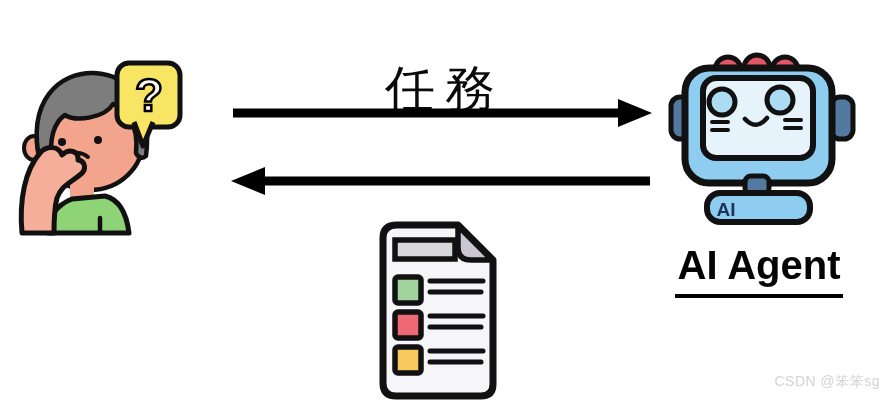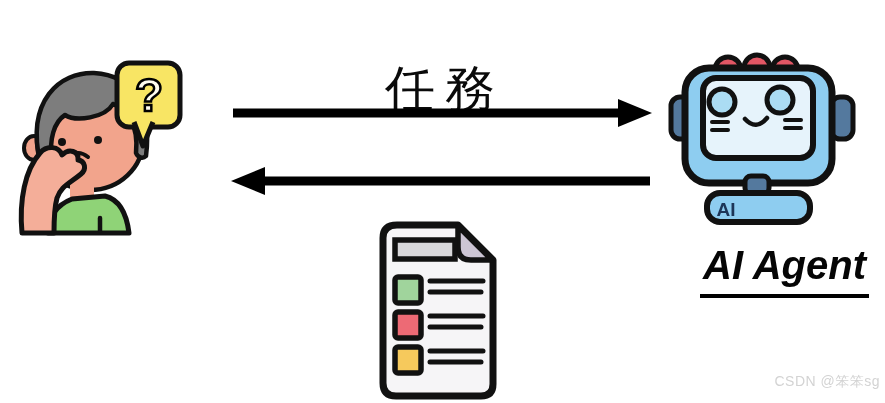--- a/index.html
+++ b/index.html
@@ -5,21 +5,21 @@
   html,body { margin:0; padding:0; background:#ffffff; }
   .canvas {
     position:relative; width:885px; height:403px; background:#ffffff;
     overflow:hidden; font-family:"Liberation Sans", sans-serif;
   }
   .abs { position:absolute; }
   .task-label {
     left:335px; top:12px; width:220px; text-align:center;
     font-size:50px; font-weight:400; color:#0a0a0a; letter-spacing:10px;margin-top:44px;
   }
-  .agent-label { left:649px; top:243px; width:220px; text-align:right;font-style:italic; }
+  .agent-label { left:649px; top:243px; width:220px; text-align:center; }
   .agent-label span {
     display:inline-block; font-size:40px; font-weight:700; color:#050505;
     border-bottom:4px solid #000; padding:0 3px 6px 3px; letter-spacing:0px;
   }
   .watermark {
     right:5px; bottom:12px; font-size:14px; color:#d3d3d3; letter-spacing:0.5px;
   }
   svg { display:block; }
 </style>
 </head>

